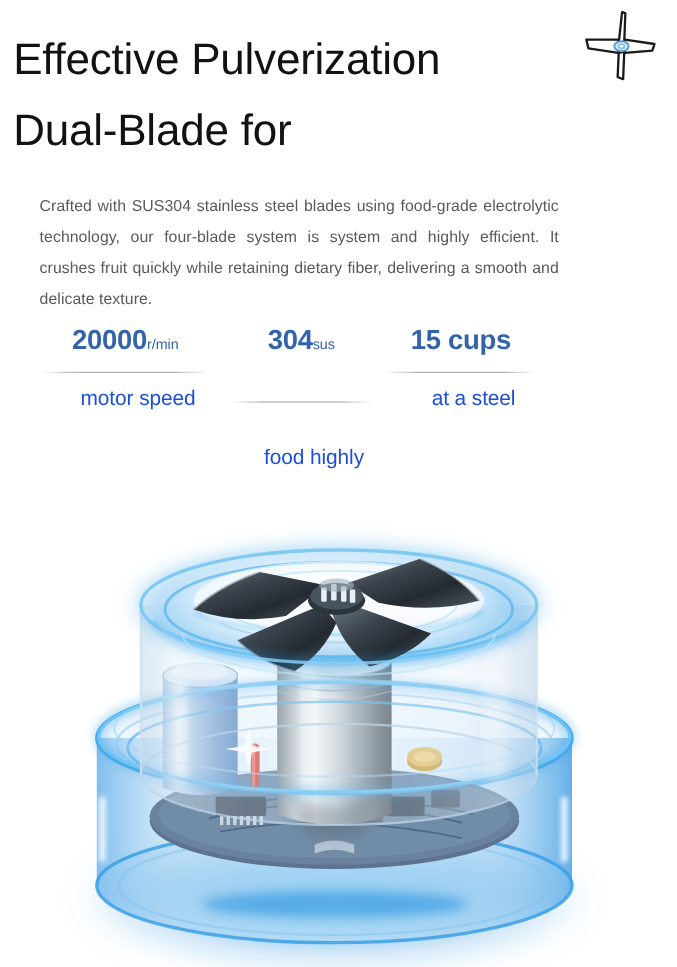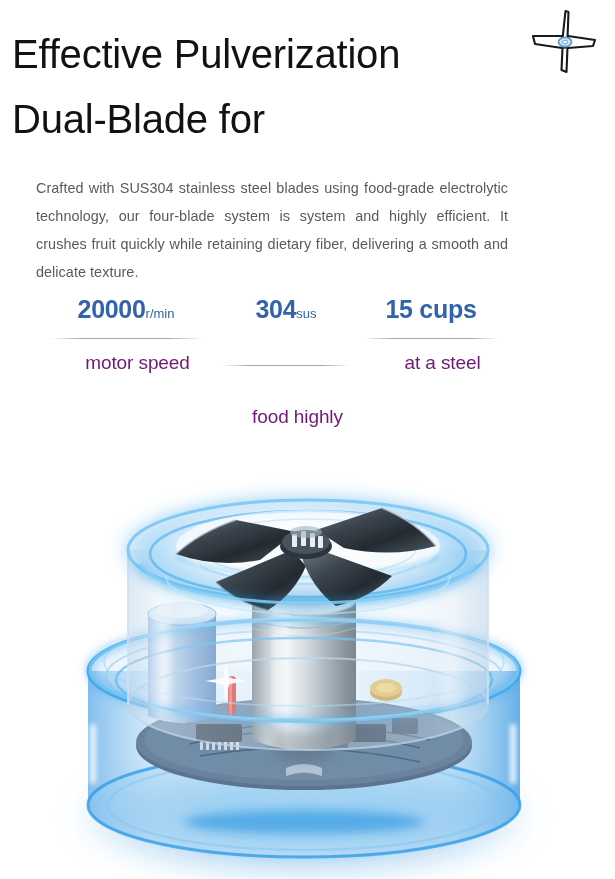--- a/index.html
+++ b/index.html
@@ -51,21 +51,21 @@
     line-height: 1.93;
     color: #5a5a5a;
     text-align: justify;
     text-justify: inter-word;
     letter-spacing: 0.05px;
   }
 
   
   .stats-row {
     position: absolute;
-    left: 36px;
+    left: 24px;
     top: 297px;
     width: 470px;
     display: flex;
     align-items: flex-start;
   }
   .stat-col {
     display: flex;
     flex-direction: column;
     align-items: center;
   }
@@ -98,21 +98,21 @@
        rgba(150,150,150,0.85) 22%,
        rgba(150,150,150,0.85) 78%,
        rgba(190,190,190,0) 100%);
   }
   .stat-col.c1 .stat-divider { width: 128px; }
   .stat-col.c2 .stat-divider { width: 136px; }
 
   .stat-label {
     margin-top: 13px;
     font-size: 19px;
-    color: #701a75;
+    color: #1d4ed8;
     white-space: nowrap;
     letter-spacing: -0.1px;
     margin-left: 23px;
   }
 
   
   .product-stage {
     position: absolute;
     left: 0;
     top: 424px;

